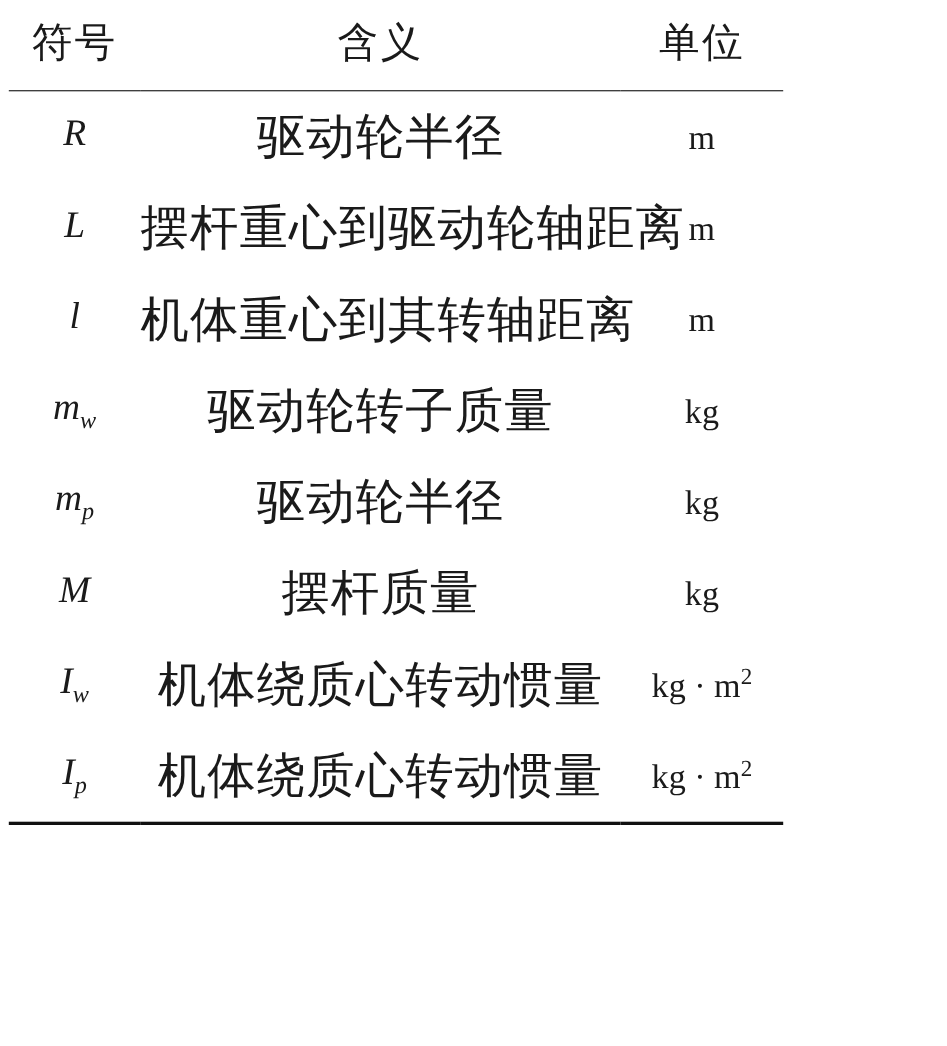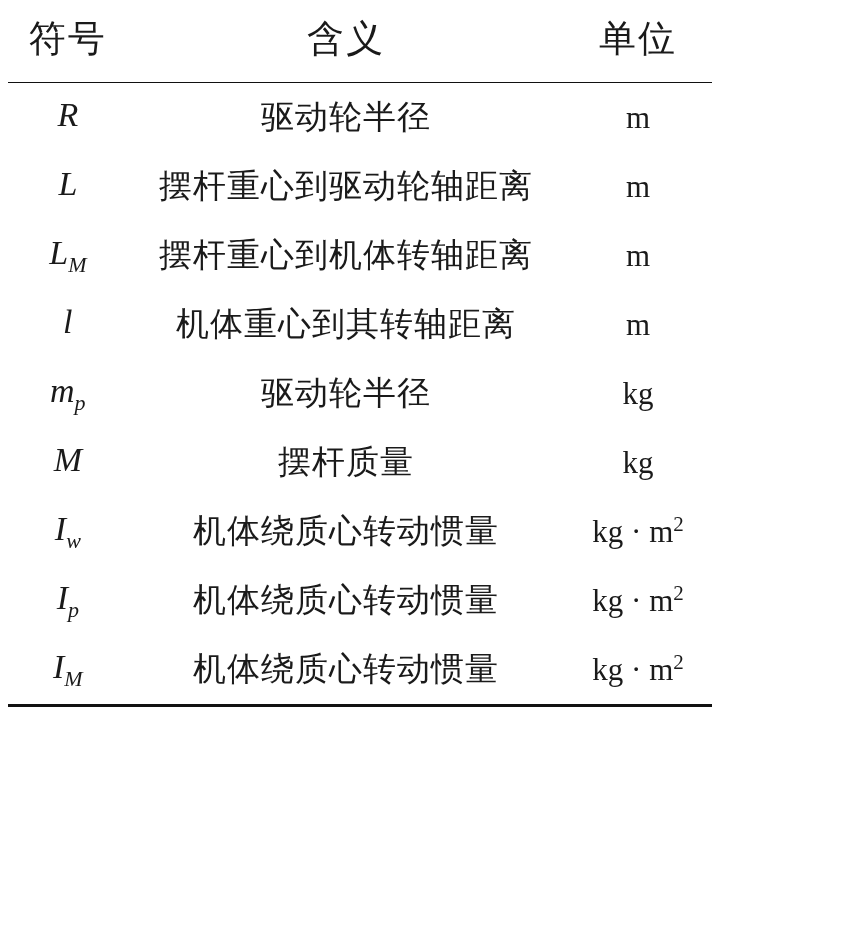--- a/index.html
+++ b/index.html
@@ -54,21 +54,21 @@
     font-style: italic;
     font-size: 34px;
     white-space: nowrap;
   }
   td.sym .sub {
     font-size: 22px;
     vertical-align: sub;
     font-style: italic;
   }
   td.mean {
-    font-size: 33px;
+    font-size: 44px;
     letter-spacing: 1px;
     white-space: nowrap;
   }
   td.unit {
     font-size: 31px;
     font-style: normal;
     white-space: nowrap;
   }
   td.unit .sup {
     font-size: 21px;
@@ -100,32 +100,32 @@
         <td class="mean">驱动轮半径</td>
         <td class="unit"><span>m</span><span class="sup"></span></td>
       </tr>
 
       <tr>
         <td class="sym"><span>L</span><span class="sub"></span></td>
         <td class="mean">摆杆重心到驱动轮轴距离</td>
         <td class="unit"><span>m</span><span class="sup"></span></td>
       </tr>
 
-      <tr>
-        <td class="sym"><span>L</span><span class="sub">M</span></td>
-        <td class="mean">摆杆重心到机体转轴距离</td>
-        <td class="unit"><span>m</span><span class="sup"></span></td>
-      </tr>
 
       <tr>
         <td class="sym"><span>l</span><span class="sub"></span></td>
         <td class="mean">机体重心到其转轴距离</td>
         <td class="unit"><span>m</span><span class="sup"></span></td>
       </tr>
 
+      <tr>
+        <td class="sym"><span>m</span><span class="sub">w</span></td>
+        <td class="mean">驱动轮转子质量</td>
+        <td class="unit"><span>kg</span><span class="sup"></span></td>
+      </tr>
 
       <tr>
         <td class="sym"><span>m</span><span class="sub">p</span></td>
         <td class="mean">驱动轮半径</td>
         <td class="unit"><span>kg</span><span class="sup"></span></td>
       </tr>
 
       <tr>
         <td class="sym"><span>M</span><span class="sub"></span></td>
         <td class="mean">摆杆质量</td>
@@ -137,25 +137,20 @@
         <td class="mean">机体绕质心转动惯量</td>
         <td class="unit"><span>kg · m</span><span class="sup">2</span></td>
       </tr>
 
       <tr>
         <td class="sym"><span>I</span><span class="sub">p</span></td>
         <td class="mean">机体绕质心转动惯量</td>
         <td class="unit"><span>kg · m</span><span class="sup">2</span></td>
       </tr>
 
-      <tr>
-        <td class="sym"><span>I</span><span class="sub">M</span></td>
-        <td class="mean">机体绕质心转动惯量</td>
-        <td class="unit"><span>kg · m</span><span class="sup">2</span></td>
-      </tr>
 
       <tr class="rule-bottom spacer-row">
         <td></td>
         <td></td>
         <td></td>
       </tr>
 
     </tbody>
   </table>
 </div>

